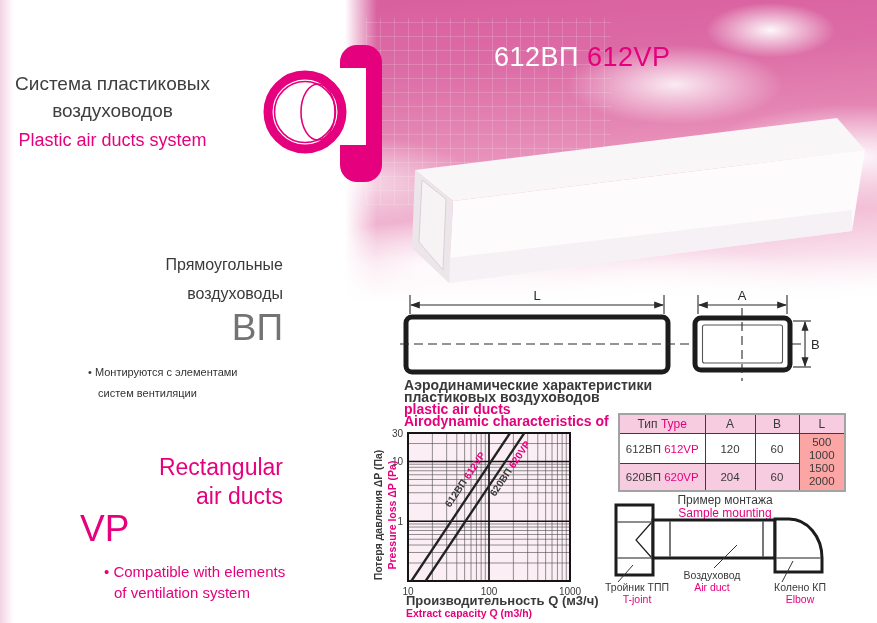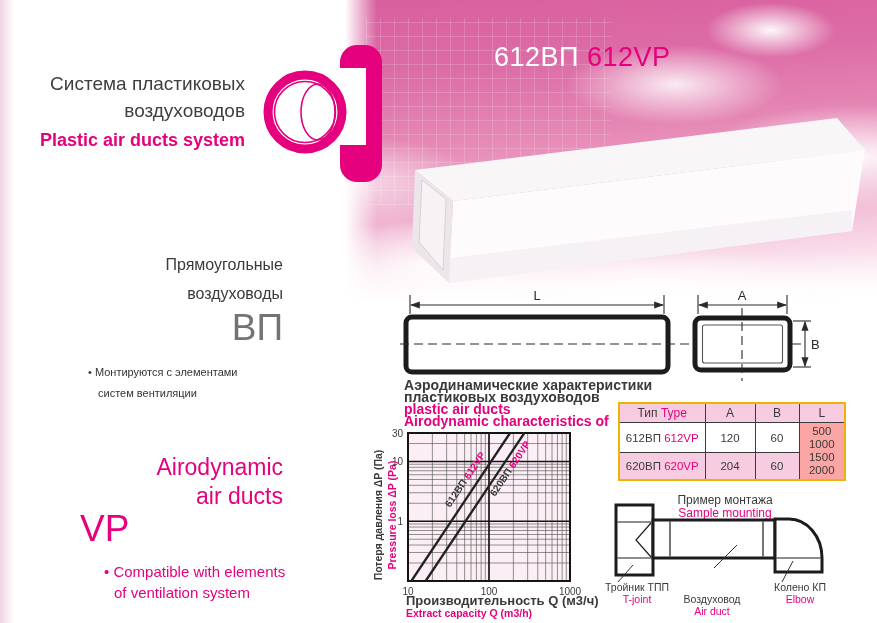--- a/index.html
+++ b/index.html
@@ -23,23 +23,23 @@
       linear-gradient(176deg,#d95f9e 0%,#dc6ca6 22%,#e68ab6 45%,#efb0ce 66%,#fae2ed 86%,#ffffff 100%);}
   #sky::before{content:"";position:absolute;left:4%;top:6%;width:46%;height:62%;
       background:
         repeating-linear-gradient(90deg, rgba(255,255,255,.16) 0 1px, rgba(255,255,255,0) 1px 14px),
         repeating-linear-gradient(0deg, rgba(255,255,255,.16) 0 1px, rgba(255,255,255,0) 1px 14px);}
   #sky::after{content:"";position:absolute;inset:0;
       background:
         linear-gradient(90deg,#ffffff 0%, rgba(255,255,255,0) 6%),
         linear-gradient(0deg,#ffffff 0%, rgba(255,255,255,0) 16%);}
   
-  #brand{left:28px;top:70px;width:217px;text-align:right;}
+  #brand{left:4px;top:70px;width:217px;text-align:center;}
   #brand .ru{font-size:19px;line-height:27px;color:#3f3f3f;}
-  #brand .en{font-size:18px;line-height:24px;margin-top:4px;font-weight:700;}
+  #brand .en{font-size:18px;line-height:24px;margin-top:4px;font-weight:400;}
   
   #prod-code{left:494px;top:42px;font-size:27px;letter-spacing:.5px;}
   #prod-code .w{color:#ffffff;}
   
   #head-ru{left:80px;top:250px;width:203px;text-align:right;font-size:16px;line-height:29px;color:#3a3a3a;}
   #code-ru{left:80px;top:307px;width:203px;text-align:right;font-size:37px;color:#737373;}
   #bullet-ru{left:88px;top:362px;font-size:11px;line-height:21px;color:#333;}
   #head-en{left:80px;top:453px;width:203px;text-align:right;font-size:23px;line-height:29px;}
   #code-en{left:80px;top:508px;width:203px;font-size:37px;}
   #bullet-en{left:104px;top:561px;font-size:15px;line-height:21px;}
@@ -47,22 +47,22 @@
   #chart-title{left:404px;top:379px;font-size:14px;line-height:12px;font-weight:700;}
   
   .vlabel{position:absolute;width:160px;height:12px;text-align:center;font-size:10.5px;font-weight:700;
           transform:rotate(-90deg);transform-origin:0 100%;}
   #ylab-ru{left:384px;top:583px;color:#3a3a3a;}
   #ylab-en{left:398px;top:583px;}
   
   #xlab-ru{left:406px;top:593px;font-size:13px;font-weight:700;color:#3a3a3a;}
   #xlab-en{left:406px;top:607px;font-size:10.5px;font-weight:700;}
   
-  #spec{left:618px;top:402px;border-collapse:collapse;font-size:11.5px;color:#3a3a3a;
-        border:2px solid #eab308;}
+  #spec{left:618px;top:413px;border-collapse:collapse;font-size:11.5px;color:#3a3a3a;
+        border:2px solid #a3a3a3;}
   #spec td,#spec th{border:1.3px solid #3c3c3c;text-align:center;padding:0;font-weight:400;}
   #spec th{background:#f7cce0;height:18px;font-size:12px;}
   #spec .r1 td{height:29px;background:#ffffff;}
   #spec .r2 td{height:26px;background:#f7cce0;}
   #spec td.lcell{background:#fca5a5;line-height:13px;font-size:11.5px;}
   
   #mount-title{left:640px;top:494px;width:170px;text-align:center;font-size:12px;line-height:13px;}
   .plabel{position:absolute;width:96px;text-align:center;font-size:10.5px;line-height:12px;}
 </style>
 </head>
@@ -104,21 +104,21 @@
   <div class="abs" id="head-ru">
     <div>Прямоугольные</div>
     <div>воздуховоды</div>
   </div>
   <div class="abs" id="code-ru">ВП</div>
   <div class="abs" id="bullet-ru">
     <div>• Монтируются с элементами</div>
     <div style="padding-left:10px">систем вентиляции</div>
   </div>
   <div class="abs magenta" id="head-en">
-    <div>Airodynamic</div>
+    <div>Rectangular</div>
     <div>air ducts</div>
   </div>
   <div class="abs magenta" id="code-en">VP</div>
   <div class="abs magenta" id="bullet-en">
     <div>• Compatible with elements</div>
     <div style="padding-left:10px">of ventilation system</div>
   </div>
 
   <svg class="abs" style="left:395px;top:283px;" width="440" height="105" viewBox="0 0 440 105">
     <defs>
@@ -277,21 +277,21 @@
     <line x1="164.5" y1="63" x2="208.5" y2="63" stroke="#1c1c1c" stroke-width="1.2"></line>
 
     <line x1="21" y1="70" x2="6" y2="87" stroke="#333" stroke-width="1"></line>
     <line x1="125" y1="50" x2="102" y2="73" stroke="#333" stroke-width="1"></line>
     <line x1="181" y1="66" x2="170" y2="87" stroke="#333" stroke-width="1"></line>
   </svg>
   <div class="plabel" style="left:589px;top:581px;">
     <div class="dark">Тройник ТПП</div>
     <div class="magenta">T-joint</div>
   </div>
-  <div class="plabel" style="left:664px;top:569px;margin-top:24px;">
+  <div class="plabel" style="left:664px;top:569px;">
     <div class="dark">Воздуховод</div>
     <div class="magenta">Air duct</div>
   </div>
   <div class="plabel" style="left:752px;top:581px;">
     <div class="dark">Колено КП</div>
     <div class="magenta">Elbow</div>
   </div>
 
 </div>
 

